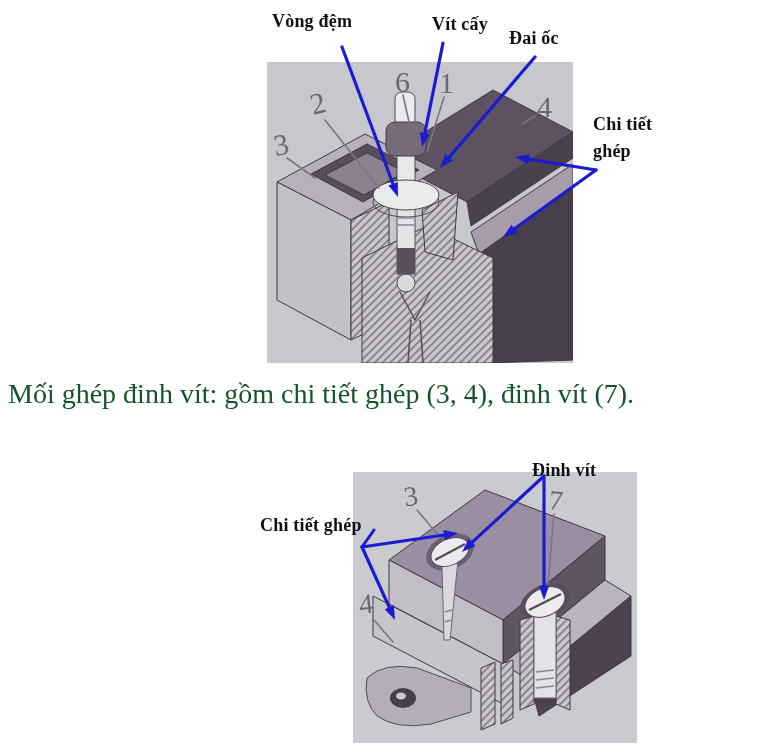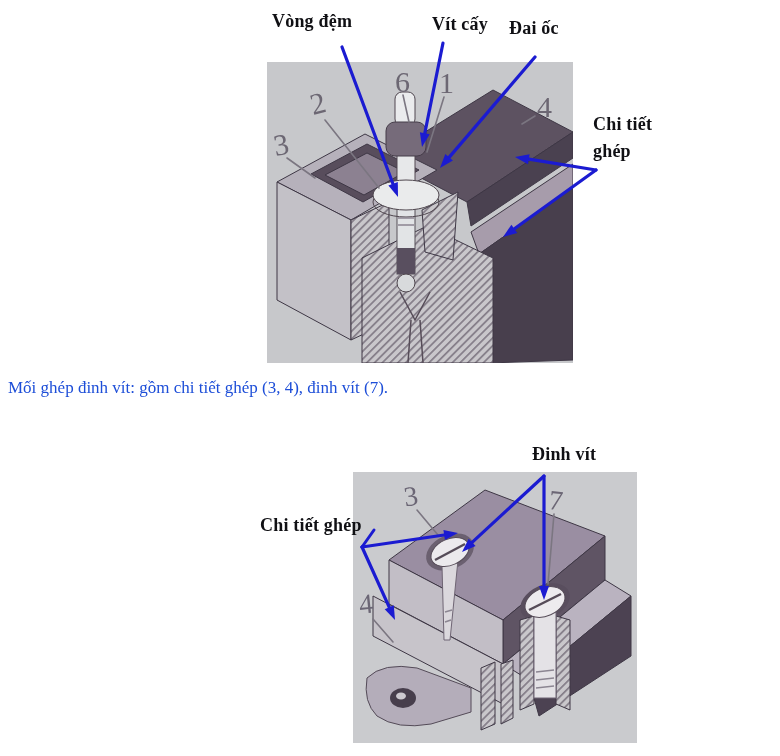--- a/index.html
+++ b/index.html
@@ -6,21 +6,21 @@
   .page{position:relative;width:780px;height:756px;background:#ffffff;overflow:hidden;
         font-family:"Liberation Serif","DejaVu Serif",serif;}
   section.fig{position:absolute;left:0;width:780px;}
   #fig1{top:0;height:375px;}
   #fig2{top:440px;height:316px;}
   .photo{position:absolute;display:block;}
   .overlay{position:absolute;left:0;top:0;pointer-events:none;}
   .lbl{position:absolute;font-weight:bold;font-size:18px;line-height:27px;color:#101014;
        white-space:nowrap;letter-spacing:0.2px;}
   .lbl.wrap{white-space:normal;}
-  .caption{position:absolute;margin:0;font-size:17px;color:#1d4ed8;white-space:nowrap;}
+  .caption{position:absolute;margin:0;font-size:28px;color:#14532d;white-space:nowrap;}
   .arrow-line{stroke:#1b1bd1;stroke-width:3.2;stroke-linecap:round;fill:none;}
   .arrow-head{fill:#1b1bd1;stroke:none;}
   .conn{stroke:#1b1bd1;stroke-width:3;stroke-linecap:round;}
   .edge{stroke:#3e3745;stroke-width:1;stroke-linejoin:round;}
   .pnum{font-family:"Liberation Serif","DejaVu Serif",serif;font-size:30px;fill:#6c6773;}
   .pnum2{font-family:"Liberation Serif","DejaVu Serif",serif;font-size:28px;fill:#6b6675;}
   .leader{stroke:#7b7681;stroke-width:1.6;fill:none;stroke-linecap:round;}
   .thin{stroke:#564c58;stroke-width:1.5;fill:none;}
 </style>
 </head>
@@ -73,21 +73,21 @@
       <line class="leader" x1="255" y1="62" x2="268" y2="54"></line>
       <text class="pnum" x="46" y="52" transform="rotate(-14 50 52)">2</text>
       <text class="pnum" x="128" y="30">6</text>
       <text class="pnum" x="172" y="31">1</text>
       <text class="pnum" x="8" y="93" transform="rotate(-10 14 90)">3</text>
       <text class="pnum" x="270" y="55">4</text>
     </svg>
 
     <div class="lbl" style="left:272px;top:8px">Vòng đệm</div>
     <div class="lbl" style="left:432px;top:11px">Vít cấy</div>
-    <div class="lbl" style="left:509px;top:15px">Đai ốc</div>
+    <div class="lbl" style="left:509px;top:25px">Đai ốc</div>
     <div class="lbl wrap" style="left:593px;top:111px;width:82px">Chi tiết ghép</div>
 
     <svg class="overlay" width="780" height="375" viewBox="0 0 780 375">
       <line class="arrow-line" x1="342" y1="47" x2="393" y2="184"></line>
       <polygon class="arrow-head" points="398,197 388.4,185.6 397.8,182.1"></polygon>
       <line class="arrow-line" x1="443" y1="43" x2="424.8" y2="133.3"></line>
       <polygon class="arrow-head" points="422,147 419.9,132.3 429.7,134.3"></polygon>
       <line class="arrow-line" x1="535" y1="57" x2="449.1" y2="157.4"></line>
       <polygon class="arrow-head" points="440,168 445.3,154.1 452.9,160.6"></polygon>
       <line class="arrow-line" x1="596" y1="170" x2="528.8" y2="159.2"></line>
@@ -142,21 +142,21 @@
       <line x1="176" y1="138" x2="208" y2="122" stroke="#564c58" stroke-width="2.5"></line>
 
       <line class="leader" x1="64" y1="38" x2="85" y2="63"></line>
       <line class="leader" x1="201" y1="42" x2="195" y2="112"></line>
       <line class="leader" x1="20" y1="147" x2="40" y2="170"></line>
       <text class="pnum2" x="52" y="34" transform="rotate(-8 55 33)">3</text>
       <text class="pnum2" x="195" y="37" transform="rotate(6 196 36)">7</text>
       <text class="pnum2" x="7" y="142" transform="rotate(-6 8 141)">4</text>
     </svg>
 
-    <div class="lbl" style="left:532px;top:1px">Đinh vít</div>
+    <div class="lbl" style="left:532px;top:17px">Đinh vít</div>
     <div class="lbl" style="left:260px;top:72px">Chi tiết ghép</div>
 
     <svg class="overlay" width="780" height="316" viewBox="0 0 780 316">
       <line class="arrow-line" x1="544" y1="36" x2="472.1" y2="102.4"></line>
       <polygon class="arrow-head" points="462,112 468.7,98.7 475.6,106"></polygon>
       <line class="arrow-line" x1="544" y1="36" x2="544" y2="146"></line>
       <polygon class="arrow-head" points="544,160 539,146 549,146"></polygon>
       <line class="conn" x1="374" y1="90" x2="362" y2="107"></line>
       <line class="arrow-line" x1="362" y1="107" x2="444.1" y2="95"></line>
       <polygon class="arrow-head" points="458,93 444.9,100 443.4,90.1"></polygon>

